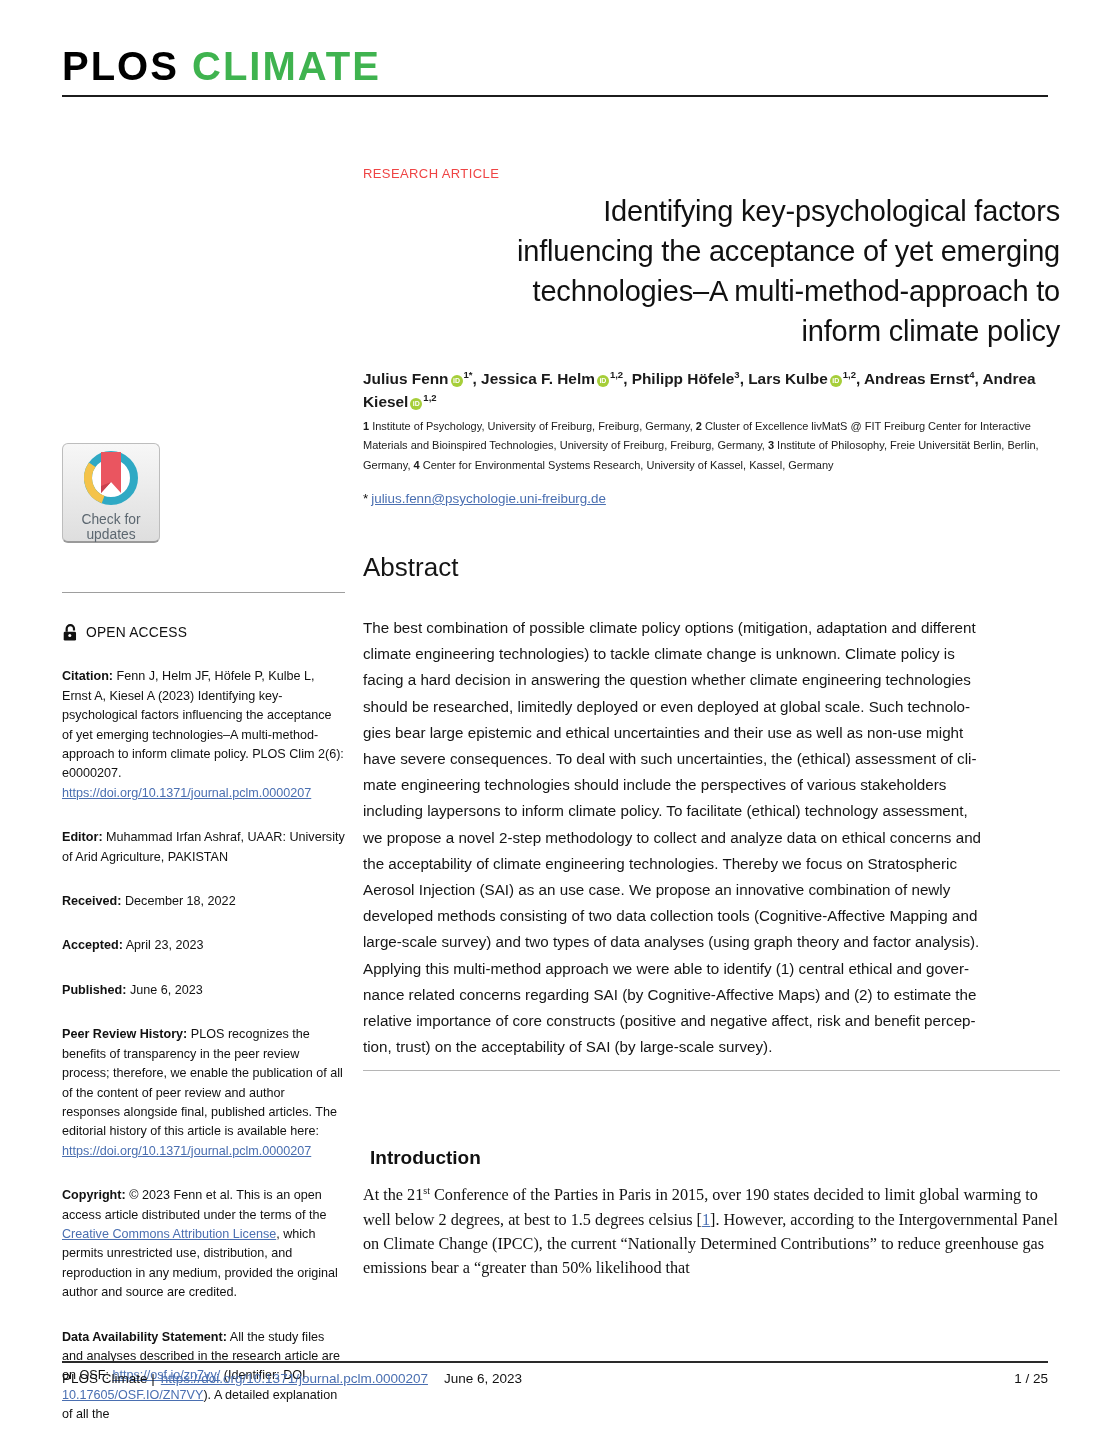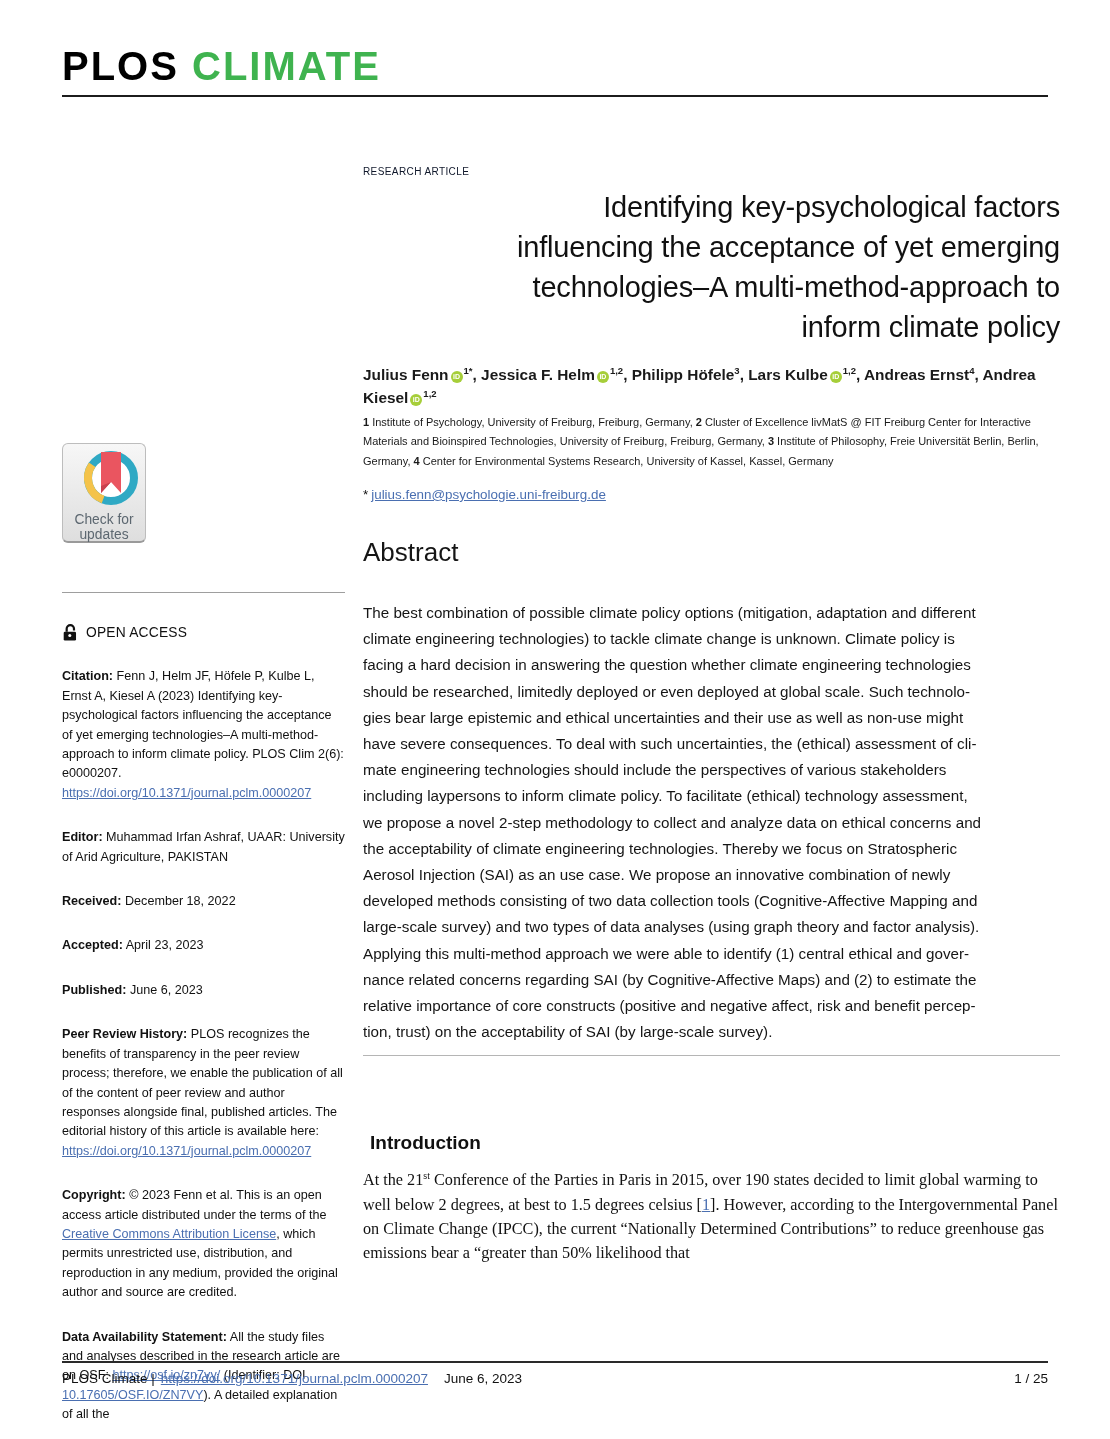--- a/index.html
+++ b/index.html
@@ -18,44 +18,44 @@
 
   
   .logo{position:absolute;left:62px;top:44px;font-size:40px;font-weight:bold;letter-spacing:2px;}
   .logo .plos{color:#000000;}
   .logo .journal{color:var(--green);}
   .header-rule{position:absolute;left:62px;top:95px;width:986px;border-top:2px solid #1c1c1c;}
 
   
   .sidebar{position:absolute;left:62px;top:443px;width:283px;font-size:12.6px;line-height:19.4px;color:#111;}
   .update-badge{
-    width:84px;height:100px;border:1px solid #bdbdbd;border-bottom:2px solid #9a9a9a;border-radius:6px;
+    width:98px;height:100px;border:1px solid #bdbdbd;border-bottom:2px solid #9a9a9a;border-radius:6px;
     background:linear-gradient(#f7f7f7,#dedede);
     display:block;text-align:center;cursor:pointer;
   }
   .update-badge .badge-label{font-size:13.8px;line-height:15px;color:#5c6770;display:block;margin-top:-4px;white-space:pre-line;}
   .sidebar-rule{border:none;border-top:1px solid #9e9e9e;margin:49px 0 0 0;}
   .open-access{margin-top:30px;display:flex;align-items:flex-start;gap:7px;font-size:13.8px;letter-spacing:.2px;color:#111;}
   .sb{margin-top:25px;}
   .sb b{font-weight:bold;}
 
   
   .main{position:absolute;left:363px;top:166px;width:697px;}
-  .kicker{font-size:10px;letter-spacing:.4px;color:#0f172a;}
+  .kicker{font-size:13px;letter-spacing:.4px;color:#ef4444;}
   .title{margin-top:10px;font-size:29px;line-height:40px;font-weight:400;color:#111;white-space:pre-line;letter-spacing:-0.2px;text-align:right;}
   .authors{margin-top:16px;font-size:15.4px;line-height:23px;font-weight:bold;}
   .orcid{
     display:inline-block;width:12px;height:12px;border-radius:50%;background:var(--orcid);
     color:#fff;font-size:7px;font-weight:bold;text-align:center;line-height:12px;
     vertical-align:1px;margin:0 1px 0 2px;
   }
   .affiliations{margin-top:4px;font-size:11px;line-height:19.3px;}
   .email-line{margin-top:16px;font-size:13.4px;}
   .email-line .star{color:#111;margin-right:3px;}
-  .abs-head{margin-top:35px;font-size:26px;font-weight:400;color:#151515;}
+  .abs-head{margin-top:46px;font-size:26px;font-weight:400;color:#151515;}
   .abs-text{margin-top:32px;font-size:15.2px;line-height:26.2px;white-space:pre-line;color:#151515;}
   .abs-rule{border:none;border-top:1.5px solid #b5b5b5;margin-top:10px;}
   .intro-head{margin-top:76px;font-size:19px;font-weight:bold;color:#111;margin-left:7px;}
   .intro-text{margin-top:14px;font-family:"Liberation Serif",serif;font-size:16.2px;line-height:24.3px;color:#111;}
   .ref-link{color:var(--link);text-decoration:underline;}
 
   
   .footer-rule{position:absolute;left:62px;top:1361px;width:986px;border-top:2px solid #2a2a2a;}
   .footer{position:absolute;left:62px;top:1371px;width:986px;display:flex;justify-content:space-between;font-size:13.5px;color:#111;}
   .footer .left{display:flex;gap:6px;align-items:baseline;}

